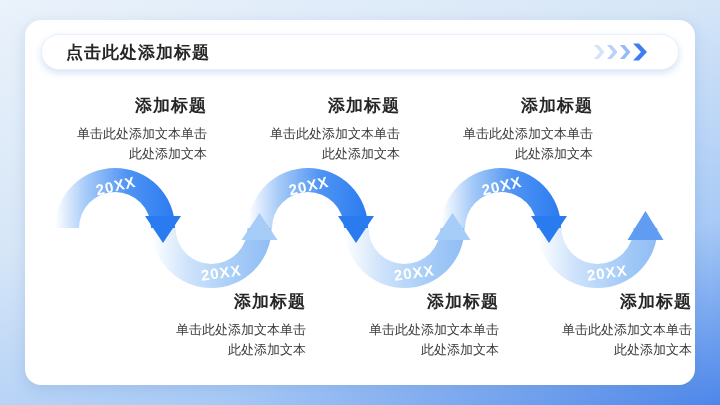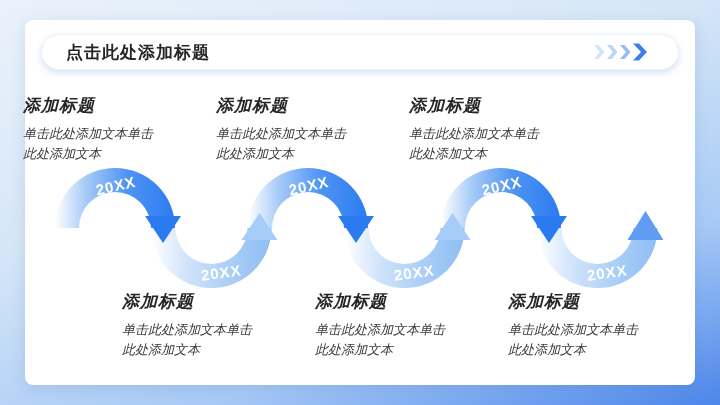--- a/index.html
+++ b/index.html
@@ -11,21 +11,21 @@
   .page {
     position: relative;
     width: 720px; height: 405px;
     background: linear-gradient(160deg, #eaf2fb 0%, #d6e6f7 38%, #a8caf6 72%, #4c86ea 100%);
   }
   .card {
     position: absolute;
     left: 25px; top: 20px;
     width: 670px; height: 365px;
     background: #ffffff;
-    border-radius: 8px;
+    border-radius: 16px;
     box-shadow: 0 4px 14px rgba(70,110,180,0.18);
   }
   .title-bar {
     position: absolute;
     left: 16px; top: 14px; right: 16px;
     height: 36px;
     background: #ffffff;
     border: 1px solid #e9f1fb;
     border-radius: 18px;
     box-shadow: 0 3px 7px rgba(120,160,220,0.30);
@@ -43,22 +43,21 @@
   .chevrons { display: block; }
   .wave-svg {
     position: absolute;
     left: 0; top: 0;
     width: 720px; height: 405px;
     pointer-events: none;
   }
   .tblock {
     position: absolute;
     width: 184px;
-    text-align: left;
-    font-style: italic;
+    text-align: right;
   }
   .tblock .item-title {
     font-size: 17px;
     font-weight: bold;
     color: #262626;
     letter-spacing: 1px;
     margin-bottom: 7px;
   }
   .tblock .item-body {
     font-size: 13px;

